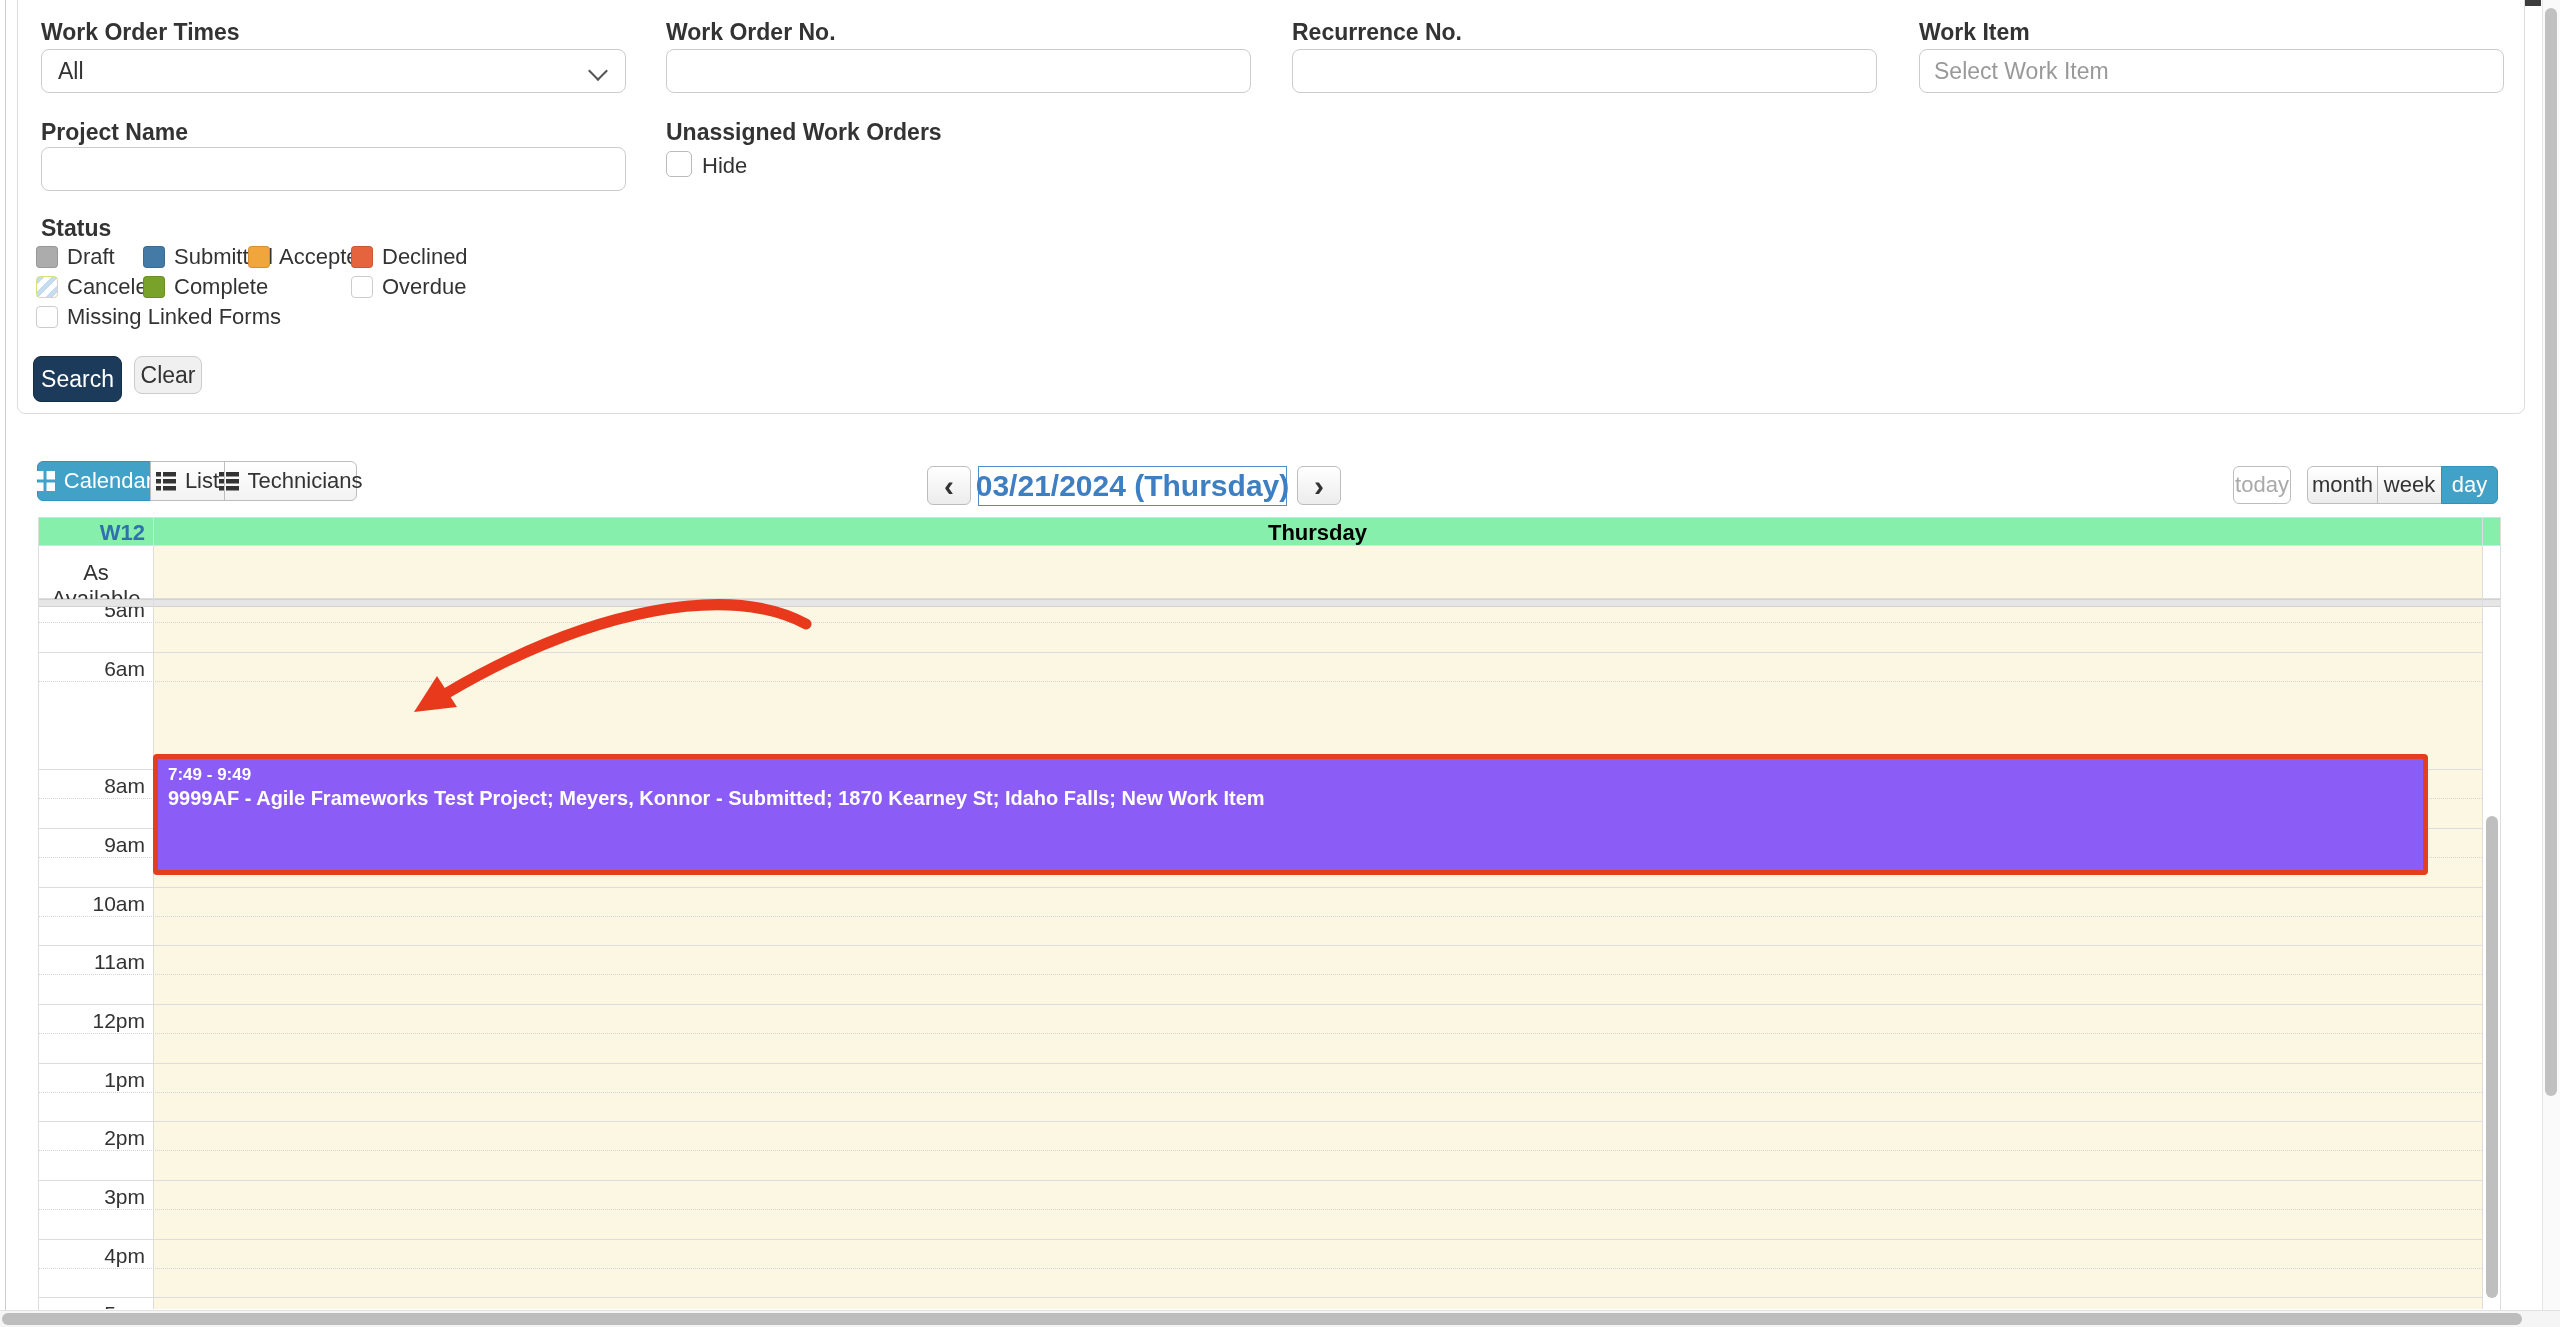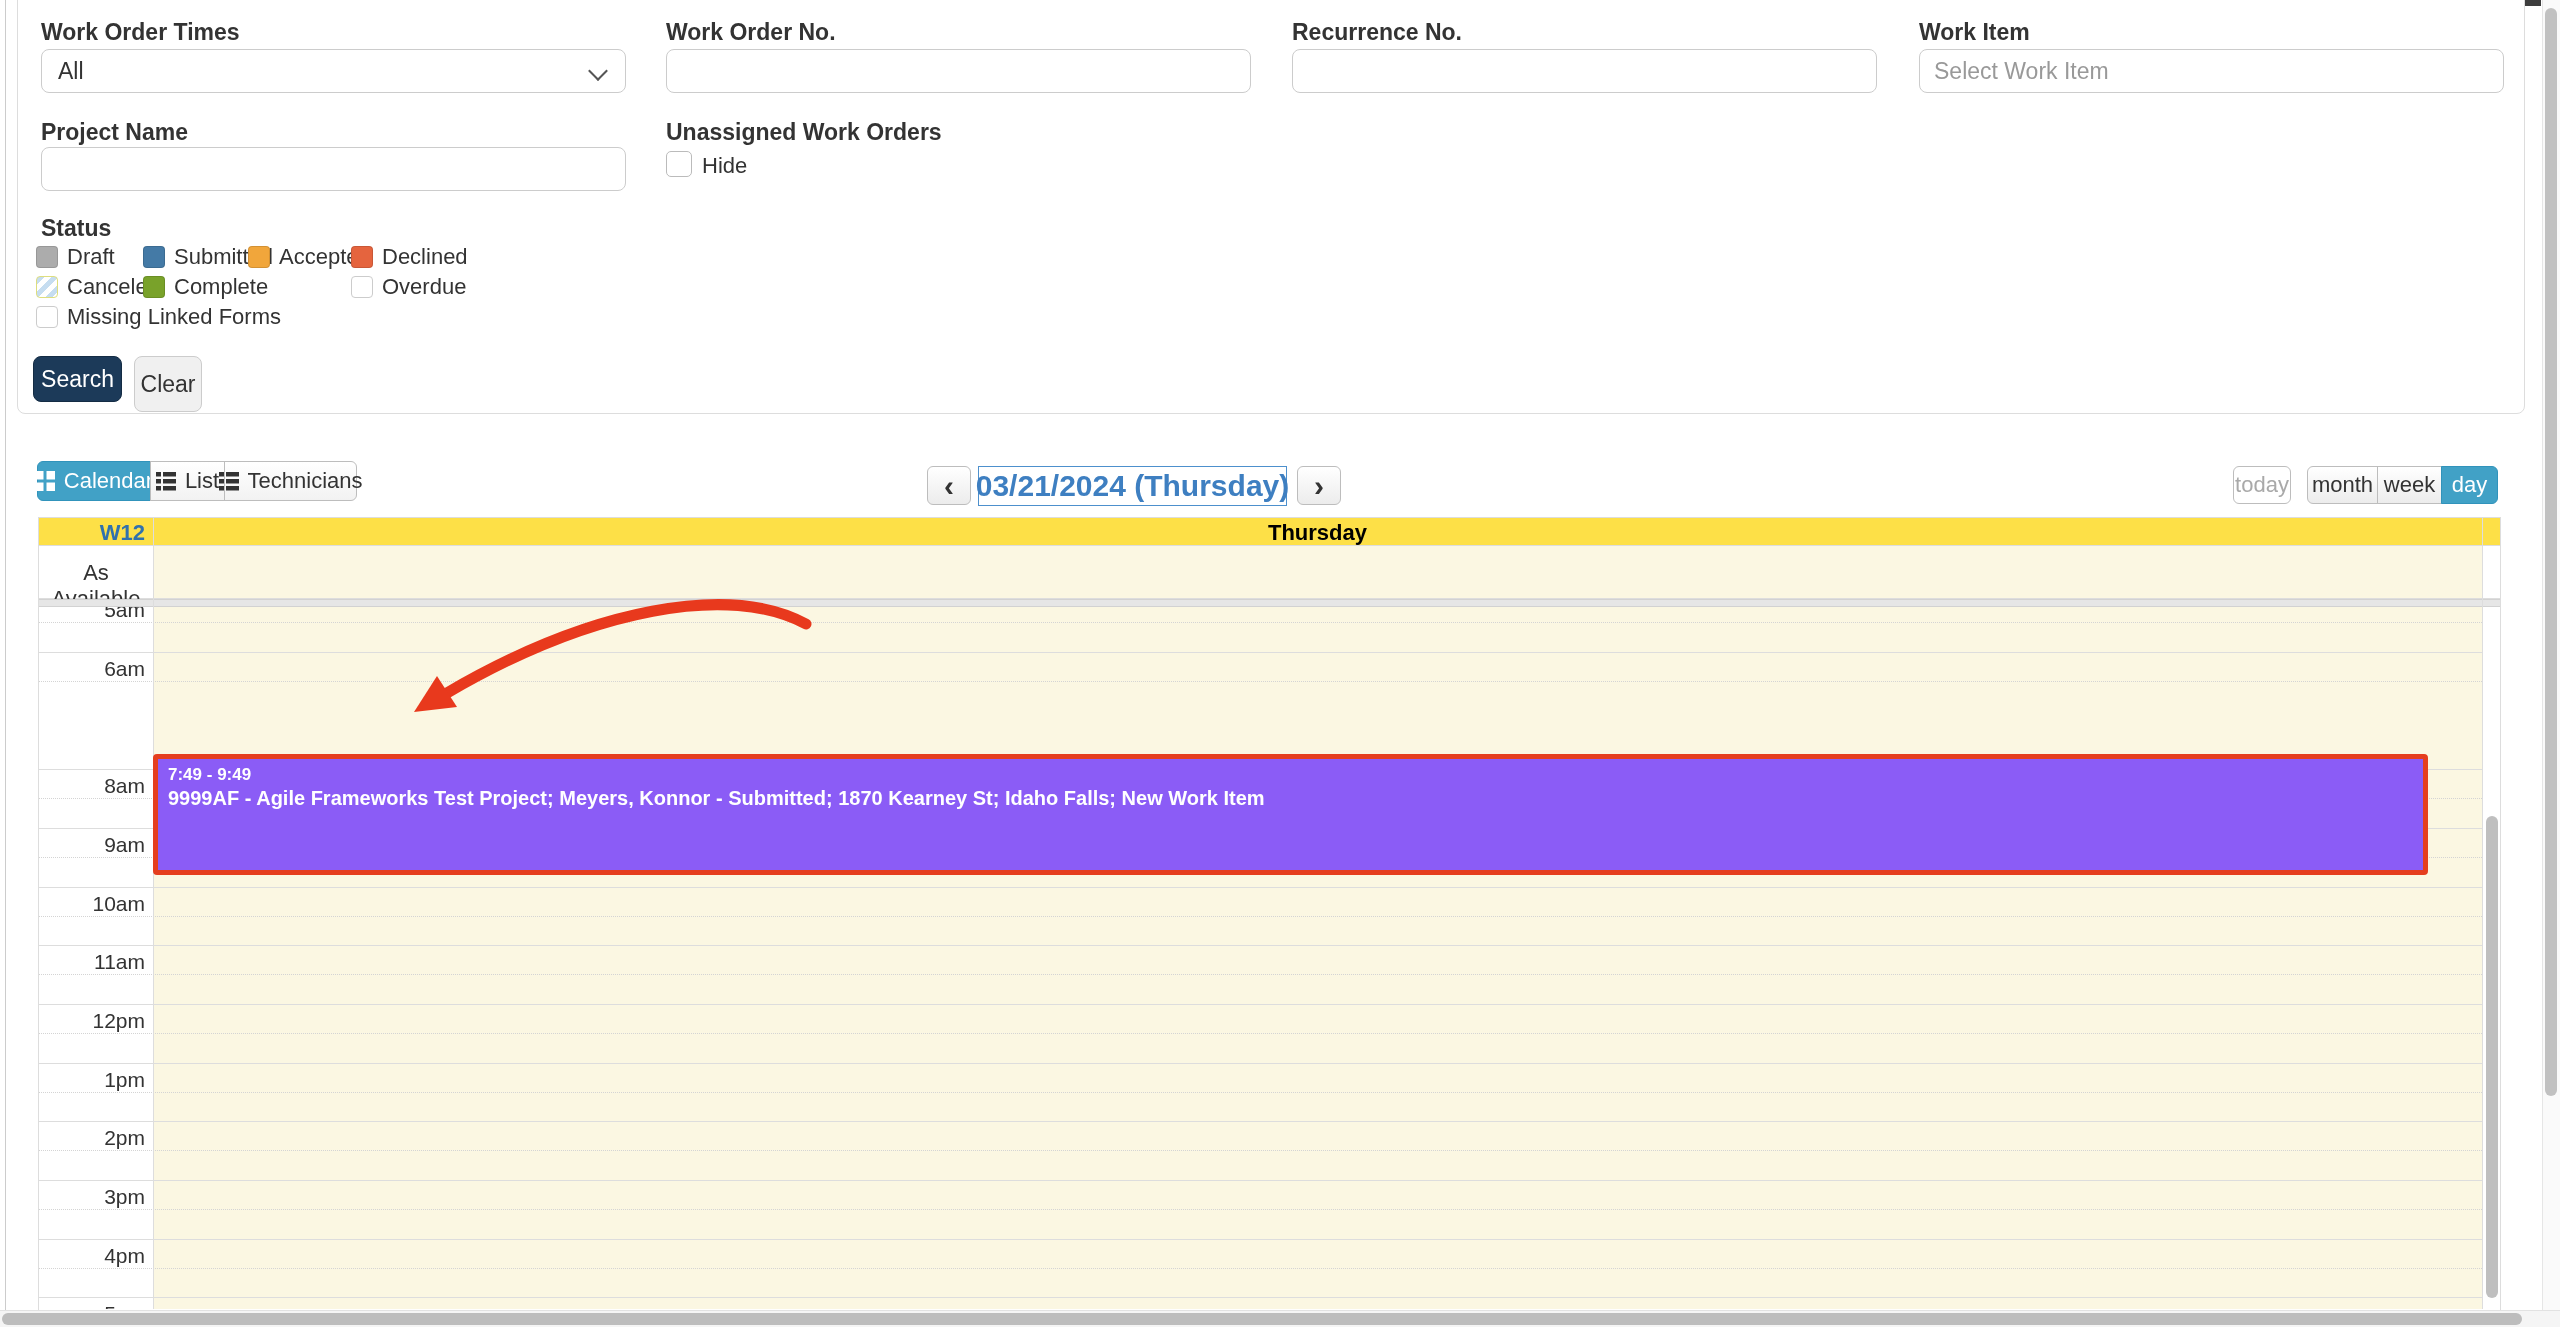--- a/index.html
+++ b/index.html
@@ -26,21 +26,21 @@
   .status-item{display:flex;align-items:center;white-space:nowrap;}
   .swatch{width:22px;height:22px;border-radius:4px;margin-right:9px;border:1px solid rgba(0,0,0,.12);box-sizing:border-box;flex:none;}
   .swatch.empty{background:#fff;border:1px solid #ccc;}
   .swatch.striped{background:repeating-linear-gradient(135deg,#c6ddf0 0 5px,#ffffff 5px 10px);border:1px solid #dede7e;}
   .status-item span.lbl{font-size:22px;color:#333;}
   .span4{grid-column:1 / span 4;}
   .span2{grid-column:4;}
 
   .btn{position:absolute;display:flex;align-items:center;justify-content:center;border-radius:8px;font-size:23px;box-sizing:border-box;cursor:pointer;}
   .btn-search{left:32px;top:355px;width:89px;height:46px;background:#1c3a59;border:1px solid #142c44;color:#fff;}
-  .btn-clear{left:133px;top:355px;width:68px;height:56px;background:#f0f0f0;border:1px solid #ccc;color:#333;}
+  .btn-clear{left:133px;top:355px;width:68px;height:38px;background:#f0f0f0;border:1px solid #ccc;color:#333;}
 
   
   .view-group{left:37px;top:461px;display:flex;height:40px;}
   .vbtn{display:flex;align-items:center;justify-content:center;gap:9px;border:1px solid #bdbdbd;background:linear-gradient(#fff,#f2f2f2);
         color:#333;font-size:22px;box-sizing:border-box;margin-left:-1px;cursor:pointer;}
   .vbtn:first-child{border-radius:6px 0 0 6px;margin-left:0;}
   .vbtn:last-child{border-radius:0 6px 6px 0;}
   .vbtn.active{background:#41a1c6;border-color:#3193bb;color:#fff;}
   .w-cal{width:114px;}.w-list{width:75px;}.w-tech{width:133px;}
 
@@ -53,21 +53,21 @@
   .btn-today{left:2233px;top:466px;width:58px;border-radius:6px;color:#a9a9a9;background:#fff;}
   .range-group{left:2307px;top:466px;display:flex;}
   .range-group .range-btn{margin-left:-1px;}
   .range-group .range-btn:first-child{border-radius:6px 0 0 6px;margin-left:0;}
   .range-group .range-btn:last-child{border-radius:0 6px 6px 0;}
   .range-btn.active{background:#41a1c6;border-color:#3193bb;color:#fff;}
   .w-month{width:71px;}.w-week{width:65px;}.w-day{width:57px;}
 
   
   .cal-table{left:38px;top:517px;width:2463px;height:793px;border-top:1px solid #ddd;border-left:1px solid #ddd;border-right:1px solid #ddd;box-sizing:border-box;background:#fff;}
-  .hdr-row{position:absolute;left:0;top:0;width:100%;height:28px;border-bottom:1px solid #ddd;box-sizing:border-box;background:#fde047;}
+  .hdr-row{position:absolute;left:0;top:0;width:100%;height:28px;border-bottom:1px solid #ddd;box-sizing:border-box;background:#86efac;}
   .wk-label{position:absolute;left:0;top:2px;width:106px;text-align:right;font-size:22px;font-weight:bold;color:#3071ad;cursor:pointer;}
   .day-hdr{position:absolute;left:114px;top:2px;width:2329px;text-align:center;font-size:22px;font-weight:bold;color:#000;}
   .allday-row{position:absolute;left:0;top:28px;width:100%;height:53px;border-bottom:1px solid #ddd;box-sizing:border-box;background:#fff;}
   .allday-label{position:absolute;left:0;top:14px;width:114px;text-align:center;font-size:22px;color:#333;}
   .allday-biz{position:absolute;left:114px;top:0;width:2329px;height:52px;background:#fbf7e2;}
   .divider{position:absolute;left:0;top:81px;width:100%;height:8px;background:#e6e6e6;border-top:1px solid #d2d2d2;border-bottom:1px solid #d2d2d2;box-sizing:border-box;}
   .vline-a{position:absolute;left:114px;top:0;width:1px;height:89px;background:#ddd;}
   .vline-b{position:absolute;left:2443px;top:0;width:1px;height:89px;background:#ddd;}
 
   .time-viewport{position:absolute;left:0;top:89px;width:2461px;height:702px;overflow:hidden;background:#fff;}

